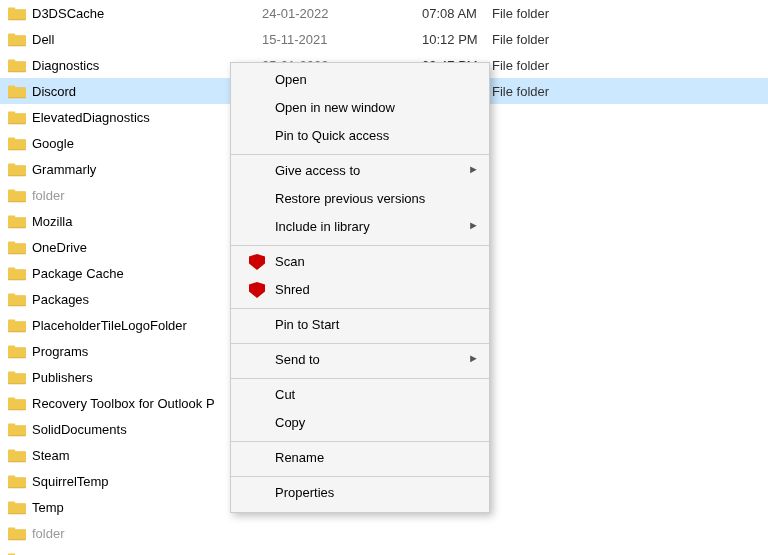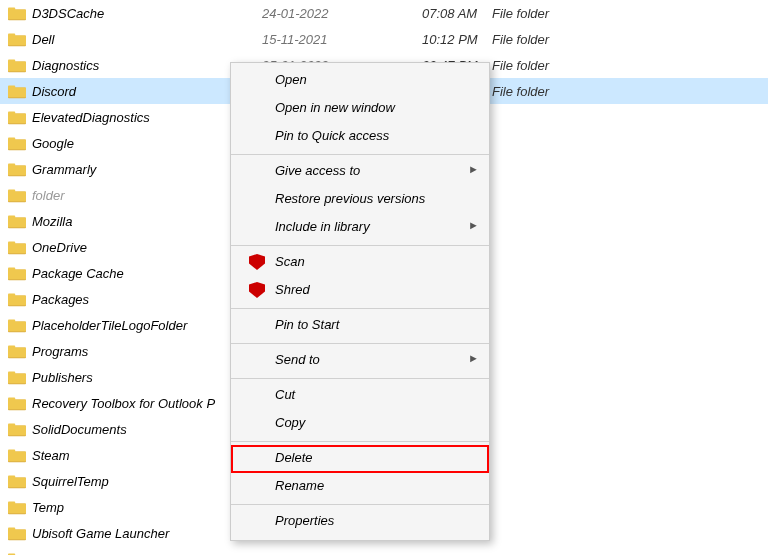--- a/index.html
+++ b/index.html
@@ -12,21 +12,20 @@
       overflow: hidden;
       position: relative;
     }
 
     
     .explorer-bg {
       width: 768px;
       height: 555px;
       background: #fff;
       position: relative;
-      font-style: italic;
     }
 
     
     .file-list {
       position: absolute;
       top: 0;
       left: 0;
       width: 768px;
       padding: 0;
     }
@@ -334,21 +333,20 @@
     </svg></span>
       <span class="name">Temp</span>
       <span class="type" style="color:#999">folder</span>
     </div>
       <div class="file-row">
       <span class="icon"><svg class="folder-icon" viewBox="0 0 20 16" fill="none" xmlns="http://www.w3.org/2000/svg">
       <rect x="0" y="4" width="20" height="12" rx="1" fill="#DCB046"></rect>
       <rect x="0" y="2" width="8" height="4" rx="1" fill="#F0C84E"></rect>
       <rect x="0" y="4" width="20" height="11" rx="1" fill="#F0C84E"></rect>
     </svg></span>
-      <span class="name">Ubisoft Game Launcher</span>
       <span class="type" style="color:#999">folder</span>
     </div>
       <div class="file-row">
       <span class="icon"><svg class="folder-icon" viewBox="0 0 20 16" fill="none" xmlns="http://www.w3.org/2000/svg">
       <rect x="0" y="4" width="20" height="12" rx="1" fill="#DCB046"></rect>
       <rect x="0" y="2" width="8" height="4" rx="1" fill="#F0C84E"></rect>
       <rect x="0" y="4" width="20" height="11" rx="1" fill="#F0C84E"></rect>
     </svg></span>
       <span class="name">VirtualStore</span>
       <span class="type" style="color:#999">folder</span>
@@ -409,24 +407,20 @@
       <div class="menu-separator"></div>
       <div class="menu-item">
         <span class="menu-icon"></span>
         <span class="menu-item-label">Cut</span>
       </div>
       <div class="menu-item">
         <span class="menu-icon"></span>
         <span class="menu-item-label">Copy</span>
       </div>
       <div class="menu-separator"></div>
-      <div class="menu-item delete-item">
-        <span class="menu-icon"></span>
-        <span class="menu-item-label">Delete</span>
-      </div>
       <div class="menu-item">
         <span class="menu-icon"></span>
         <span class="menu-item-label">Rename</span>
       </div>
       <div class="menu-separator"></div>
       <div class="menu-item">
         <span class="menu-icon"></span>
         <span class="menu-item-label">Properties</span>
       </div>
     </div>

